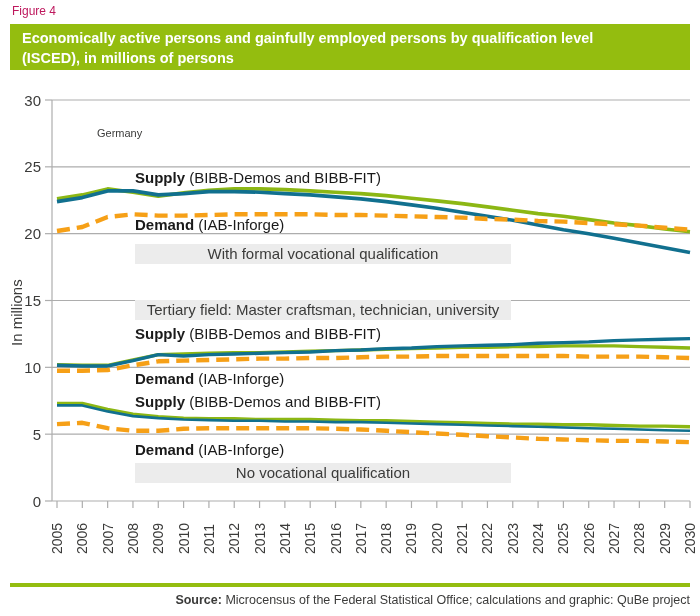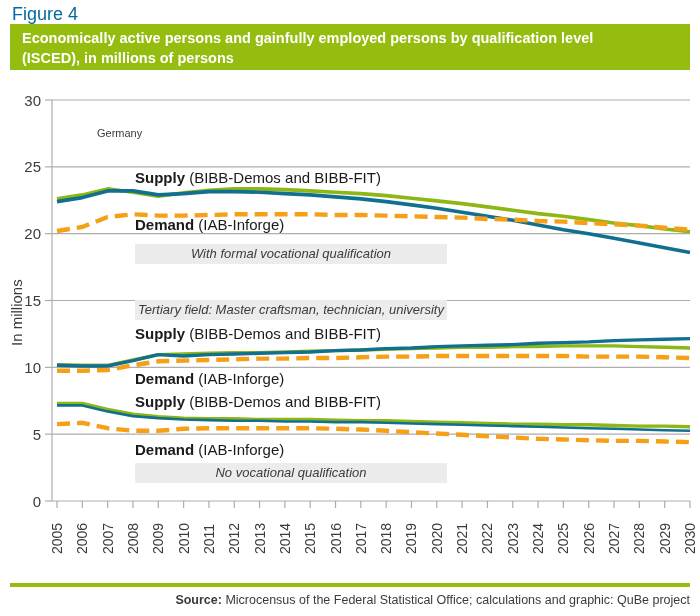--- a/index.html
+++ b/index.html
@@ -1,29 +1,29 @@
 <!DOCTYPE html>
 <html><head>
 <meta charset="utf-8">
 <style>
   html,body{margin:0;padding:0;background:#fff;}
   #page{position:relative;width:700px;height:616px;background:#fff;
         font-family:"Liberation Sans",sans-serif;color:#3B3B3A;overflow:hidden;}
   .abs{position:absolute;}
-  #figure-label{left:12px;top:4px;font-size:18px;color:#0369a1;text-align:right;}
+  #figure-label{left:12px;top:4px;font-size:12px;color:#be185d;text-align:right;}
   #title-band{left:10px;top:24px;width:680px;height:46px;background:#94BD0F;
               color:#fff;font-weight:bold;font-size:14.5px;line-height:20px;
               box-sizing:border-box;padding:4px 16px 0 12px;}
   #title-band span{display:block;}
   #germany-label{left:97px;top:119px;font-size:11px;margin-top:8px;}
   #chart-svg{left:0;top:0;}
   .series-label{left:135px;width:380px;text-align:left;font-size:15px;color:#1a1a1a;}
   .series-label b{font-weight:bold;color:#1a1a1a;}
-  .band{left:135px;width:312px;height:20px;background:#ECECEC;text-align:center;
-        font-style:italic;font-size:13px;line-height:20px;color:#3B3B3A;}
+  .band{left:135px;width:376px;height:20px;background:#ECECEC;text-align:center;
+        font-size:15px;line-height:20px;color:#3B3B3A;}
   #ylabel{left:8px;top:346px;transform-origin:0 0;transform:rotate(-90deg);
           font-size:15px;white-space:nowrap;width:max-content;}
   #footer-rule{left:10px;top:583px;width:680px;height:4px;background:#94BD0F;}
   #source-line{right:10px;top:593px;font-size:12.5px;color:#3B3B3A;}
   #source-line b{font-weight:bold;}
   .ytick{font-family:"Liberation Sans",sans-serif;font-size:15px;fill:#3B3B3A;}
   .xtick{font-family:"Liberation Sans",sans-serif;font-size:14px;fill:#3B3B3A;}
 </style>
 </head>
 <body>

